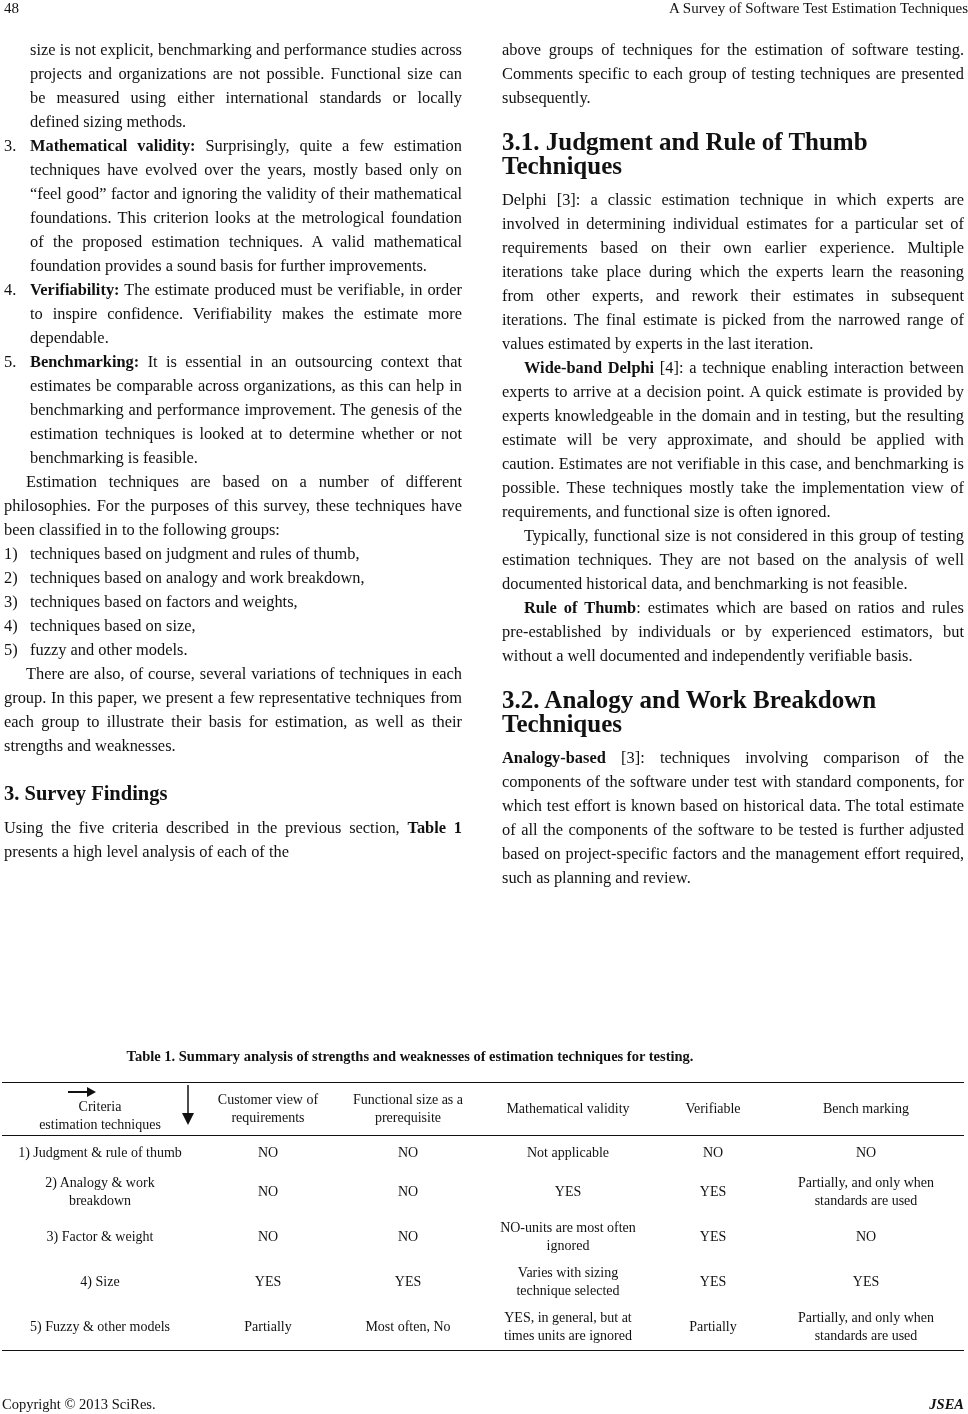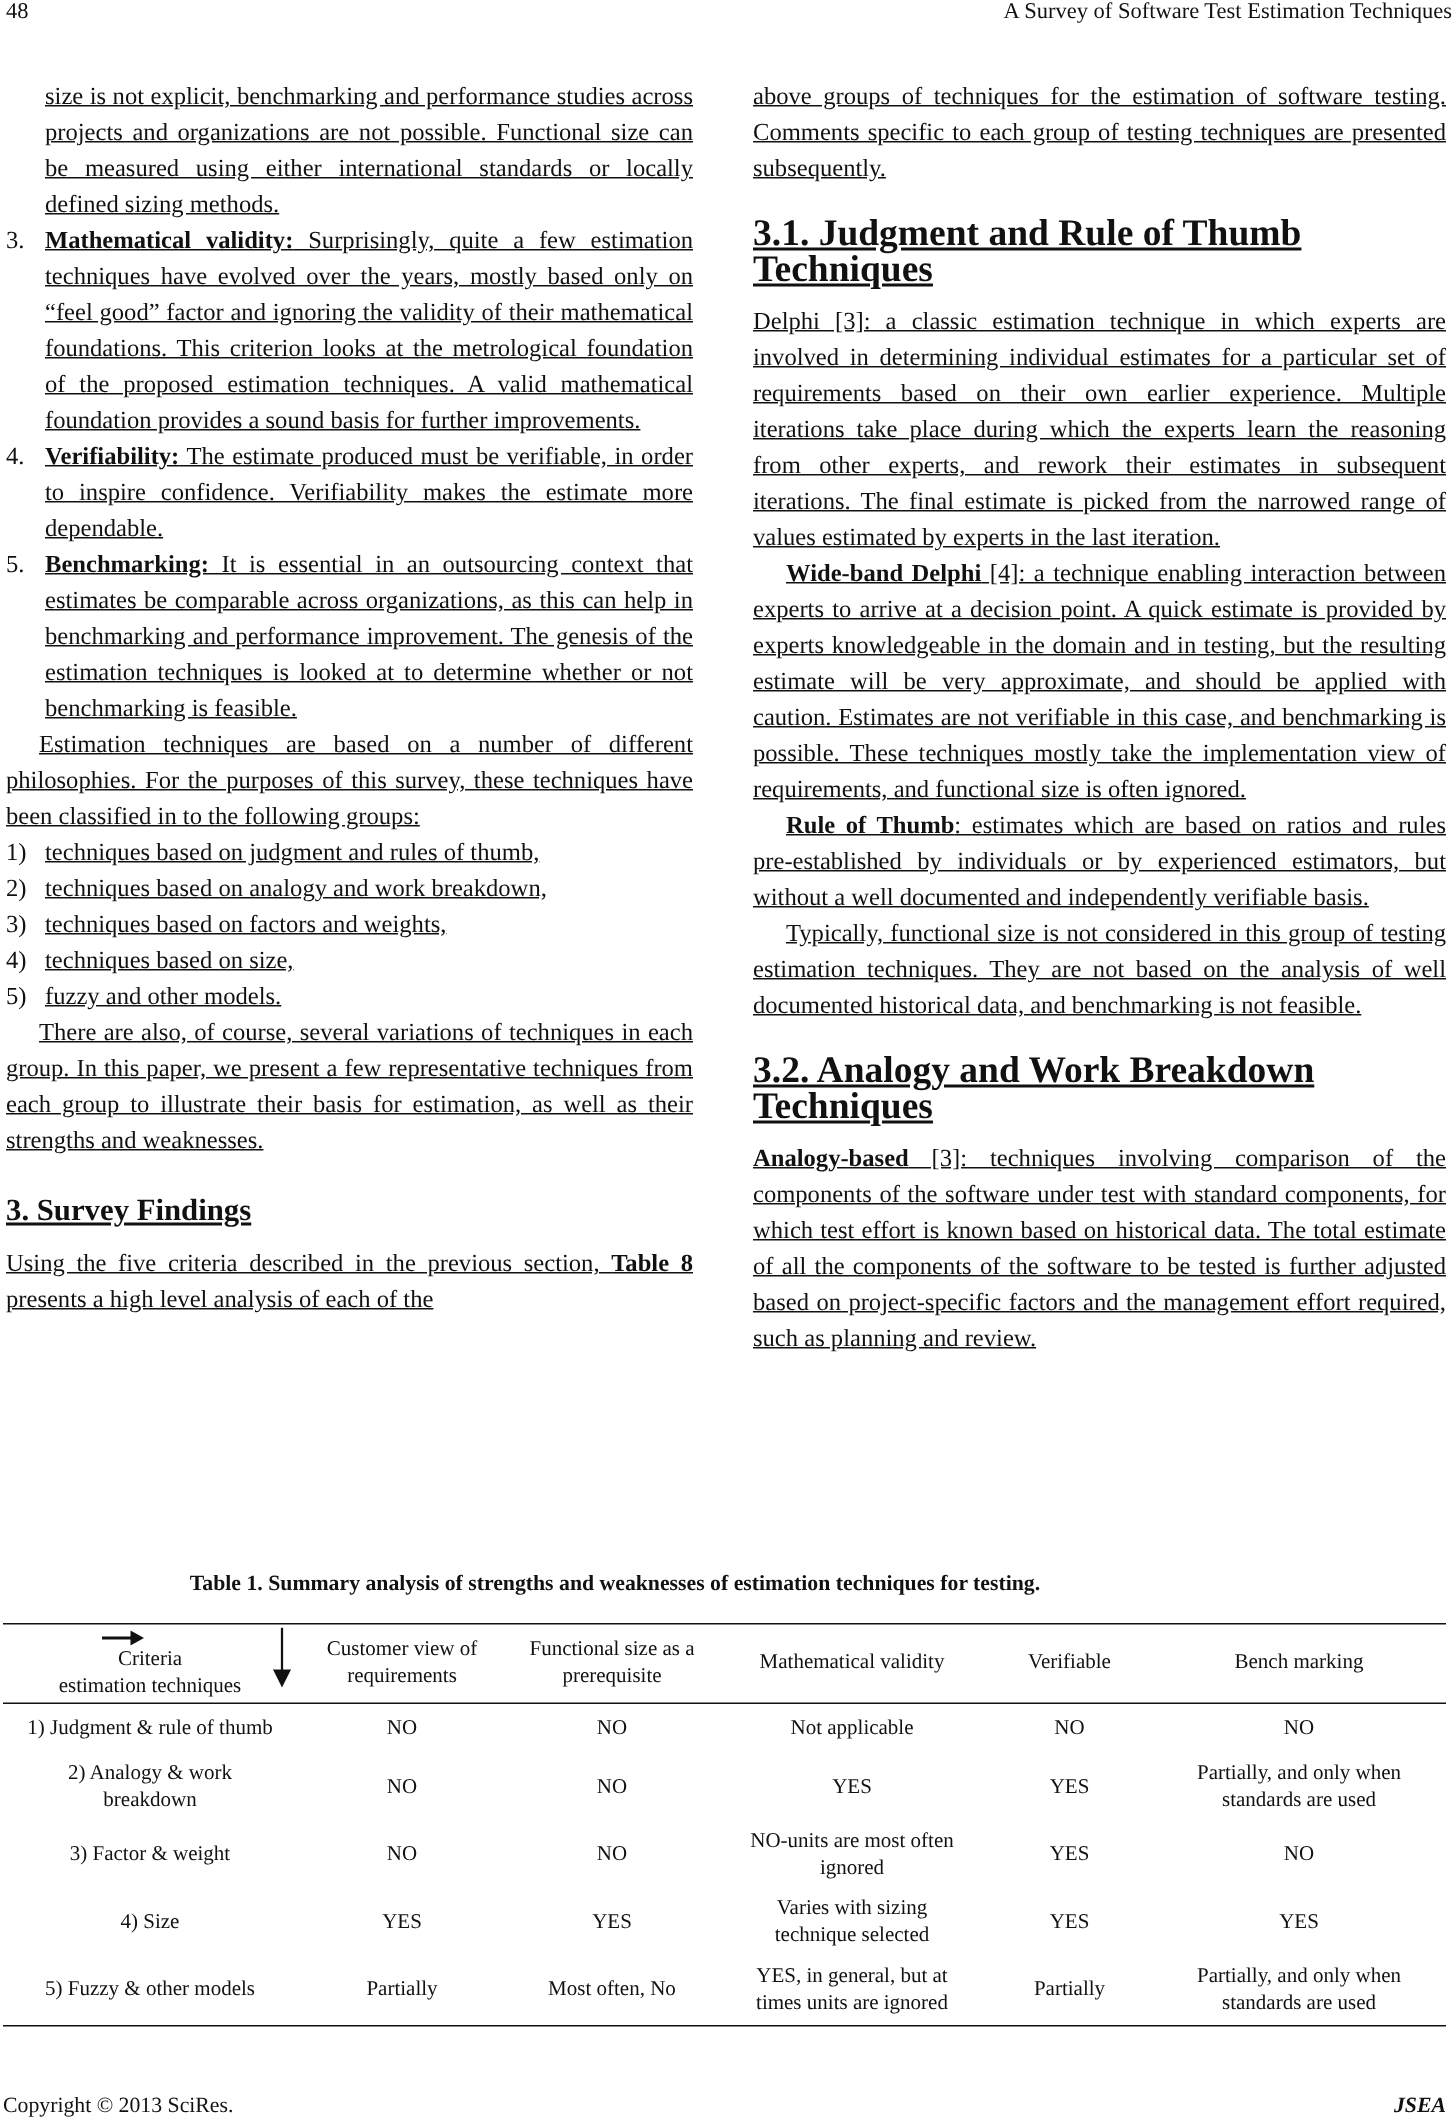--- a/index.html
+++ b/index.html
@@ -3,21 +3,21 @@
 <meta charset="utf-8">
 <style>
   * { margin: 0; padding: 0; box-sizing: border-box; }
   html, body { width: 968px; height: 1414px; background: #ffffff; overflow: hidden; }
   body { position: relative; font-family: "Liberation Serif", serif; color: #111; }
 
   .running-head { position: absolute; top: 0; left: 0; width: 968px; height: 22px; font-size: 15px; }
   .running-head .page-num { position: absolute; left: 4px; top: 0; text-align: right; }
   .running-head .title { position: absolute; left: 0; width: 968px; text-align: right; top: 0; }
 
-  .col { position: absolute; top: 52px; font-size: 16.4px; line-height: 24px; text-align: justify; text-decoration: underline; }
+  .col { position: absolute; top: 38px; font-size: 16.4px; line-height: 24px; text-align: justify; }
   .col.left { left: 4px; width: 458px; }
   .col.right { left: 502px; width: 462px; }
 
   .col p { margin: 0; }
   .indent { text-indent: 22px; }
   .hang { padding-left: 26px; position: relative; }
   .hang .num { position: absolute; left: 0; top: 0; }
   .numlist { padding-left: 26px; position: relative; text-align: left; }
   .numlist .num { position: absolute; left: 0; }
 
@@ -68,32 +68,32 @@
     <p class="numlist"><span class="num">2)</span><span>techniques based on analogy and work breakdown,</span></p>
     <p class="numlist"><span class="num">3)</span><span>techniques based on factors and weights,</span></p>
     <p class="numlist"><span class="num">4)</span><span>techniques based on size,</span></p>
     <p class="numlist"><span class="num">5)</span><span>fuzzy and other models.</span></p>
   </div>
 
   <p class="indent">There are also, of course, several variations of techniques in each group. In this paper, we present a few representative techniques from each group to illustrate their basis for estimation, as well as their strengths and weaknesses.</p>
 
   <h2 class="sec">3. Survey Findings</h2>
 
-  <p><span>Using the five criteria described in the previous section, </span><b>Table 8</b><span> presents a high level analysis of each of the</span></p>
+  <p><span>Using the five criteria described in the previous section, </span><b>Table 1</b><span> presents a high level analysis of each of the</span></p>
 </div>
 
 <div class="col right">
   <p>above groups of techniques for the estimation of software testing. Comments specific to each group of testing techniques are presented subsequently.</p>
 
   <h3 class="sub">3.1. Judgment and Rule of Thumb Techniques</h3>
 
   <p>Delphi [3]: a classic estimation technique in which experts are involved in determining individual estimates for a particular set of requirements based on their own earlier experience. Multiple iterations take place during which the experts learn the reasoning from other experts, and rework their estimates in subsequent iterations. The final estimate is picked from the narrowed range of values estimated by experts in the last iteration.</p>
   <p class="indent"><b>Wide-band Delphi</b><span> [4]: a technique enabling interaction between experts to arrive at a decision point. A quick estimate is provided by experts knowledgeable in the domain and in testing, but the resulting estimate will be very approximate, and should be applied with caution. Estimates are not verifiable in this case, and benchmarking is possible. These techniques mostly take the implementation view of requirements, and functional size is often ignored.</span></p>
+  <p class="indent">Typically, functional size is not considered in this group of testing estimation techniques. They are not based on the analysis of well documented historical data, and benchmarking is not feasible.</p>
   <p class="indent"><b>Rule of Thumb</b><span>: estimates which are based on ratios and rules pre-established by individuals or by experienced estimators, but without a well documented and independently verifiable basis.</span></p>
-  <p class="indent">Typically, functional size is not considered in this group of testing estimation techniques. They are not based on the analysis of well documented historical data, and benchmarking is not feasible.</p>
 
   <h3 class="sub">3.2. Analogy and Work Breakdown Techniques</h3>
 
   <p><b>Analogy-based</b><span> [3]: techniques involving comparison of the components of the software under test with standard components, for which test effort is known based on historical data. The total estimate of all the components of the software to be tested is further adjusted based on project-specific factors and the management effort required, such as planning and review.</span></p>
 </div>
 
 <div class="table-caption">Table 1. Summary analysis of strengths and weaknesses of estimation techniques for testing.</div>
 
 <table class="tbl">
   <thead>

